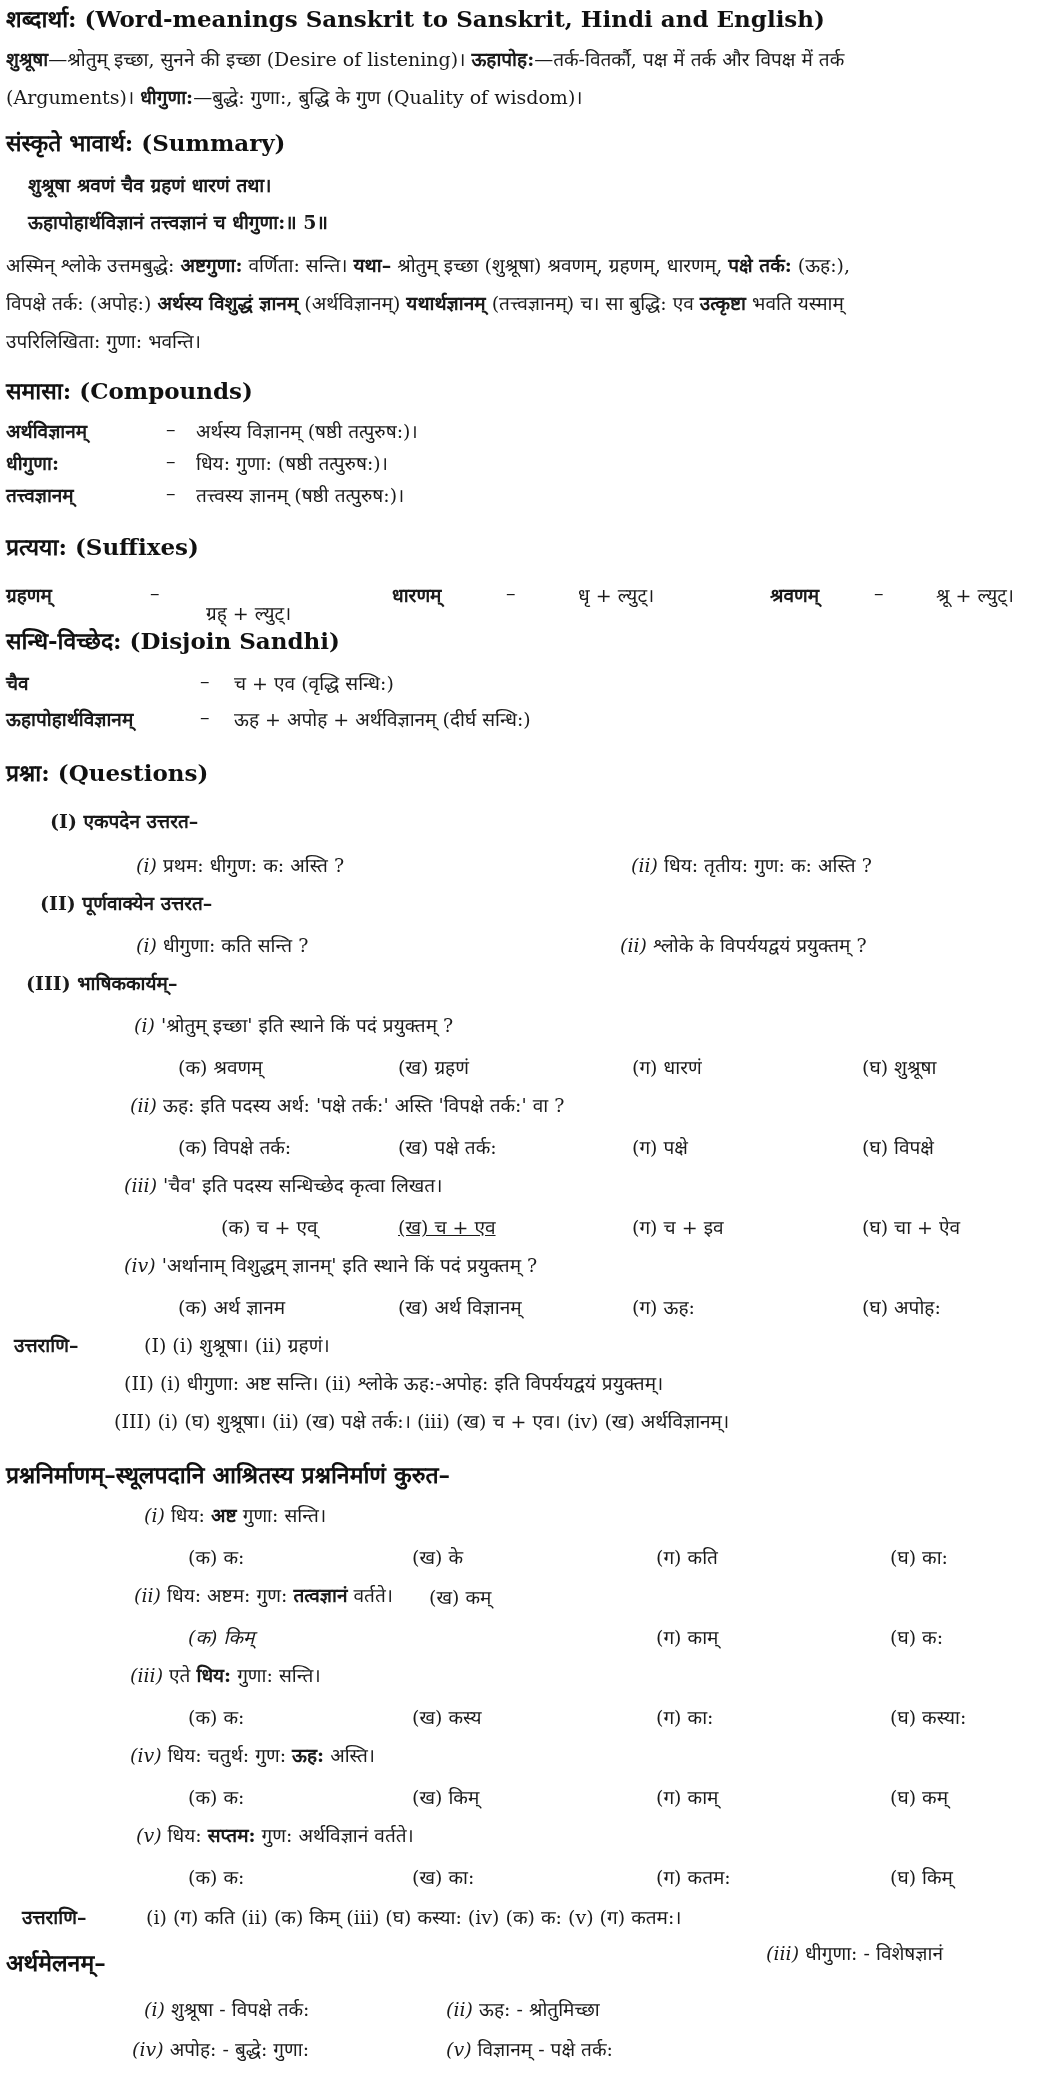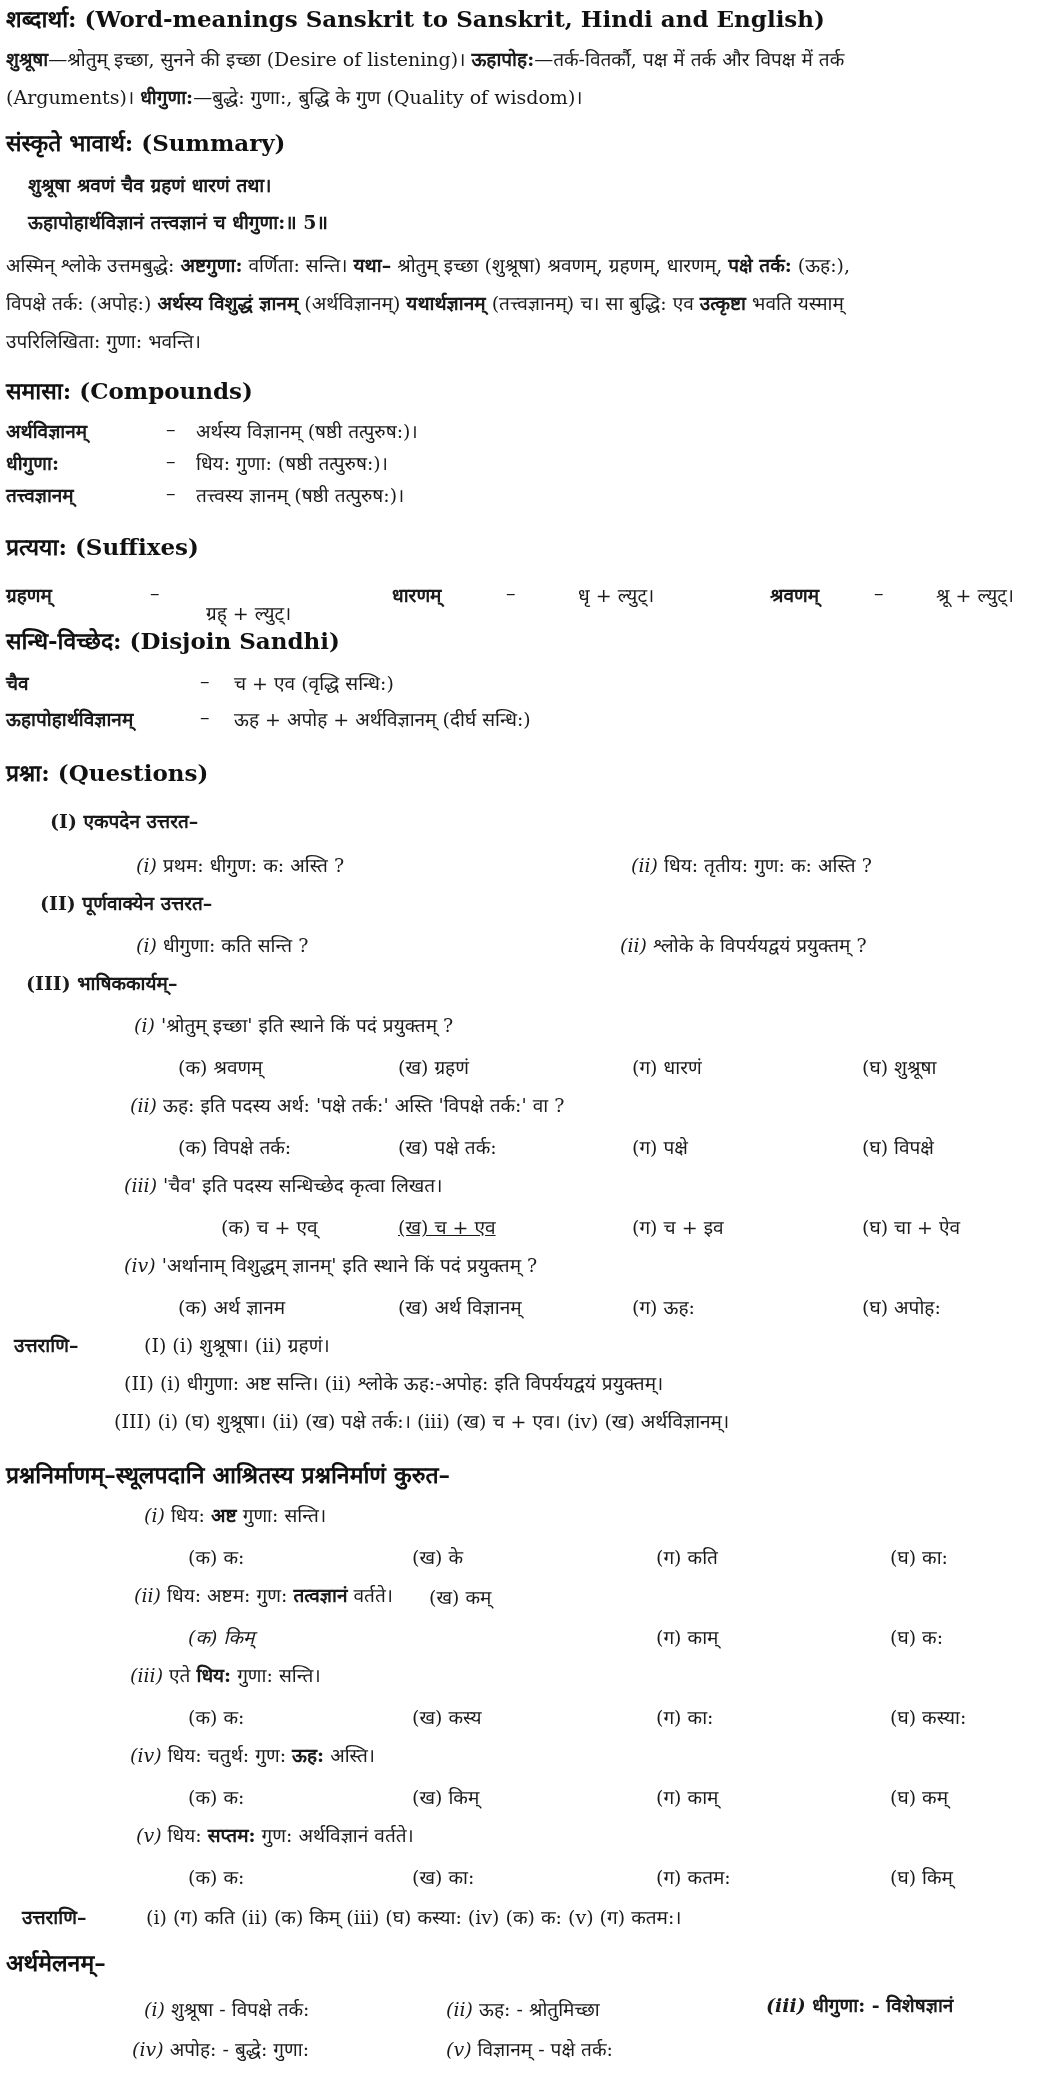--- a/index.html
+++ b/index.html
@@ -143,17 +143,17 @@
   <div class="opt" style="left:412px; top:1864px;">(ख) का:</div>
   <div class="opt" style="left:656px; top:1864px;">(ग) कतम:</div>
   <div class="opt" style="left:890px; top:1864px;">(घ) किम्</div>
 
   <div class="abs t b" style="left:22px; top:1904px;">उत्तराणि–</div>
   <div class="abs t" style="left:146px; top:1904px;">(i) (ग) कति (ii) (क) किम् (iii) (घ) कस्या: (iv) (क) क: (v) (ग) कतम:।</div>
 
   <div class="abs h" style="left:6px; top:1946px;">अर्थमेलनम्–</div>
   <div class="abs t" style="left:144px; top:1996px;"><span class="rom">(i)</span><span> शुश्रूषा - विपक्षे तर्क:</span></div>
   <div class="abs t" style="left:446px; top:1996px;"><span class="rom">(ii)</span><span> ऊह: - श्रोतुमिच्छा</span></div>
-  <div class="abs t" style="left:766px; top:1992px;font-weight:bold;"><span class="rom">(iii)</span><span> धीगुणा: - विशेषज्ञानं</span></div>
+  <div class="abs t" style="left:766px; top:1940px;"><span class="rom">(iii)</span><span> धीगुणा: - विशेषज्ञानं</span></div>
   <div class="abs t" style="left:132px; top:2036px;"><span class="rom">(iv)</span><span> अपोह: - बुद्धे: गुणा:</span></div>
   <div class="abs t" style="left:446px; top:2036px;"><span class="rom">(v)</span><span> विज्ञानम् - पक्षे तर्क:</span></div>
 
 </div>
 
 </body></html>

